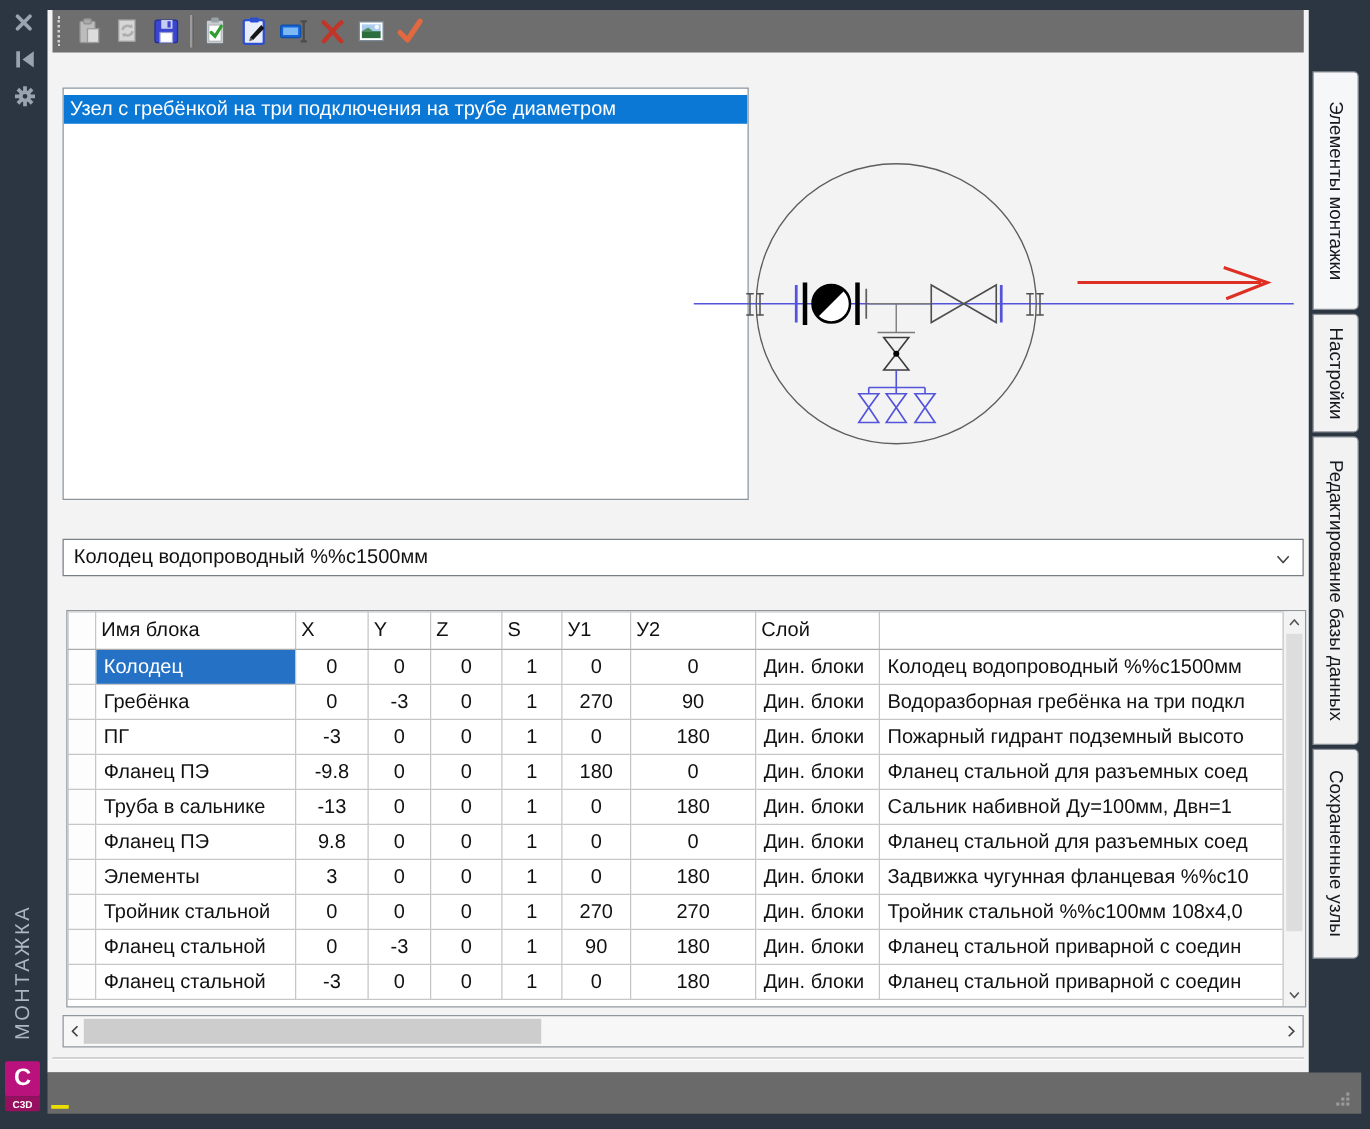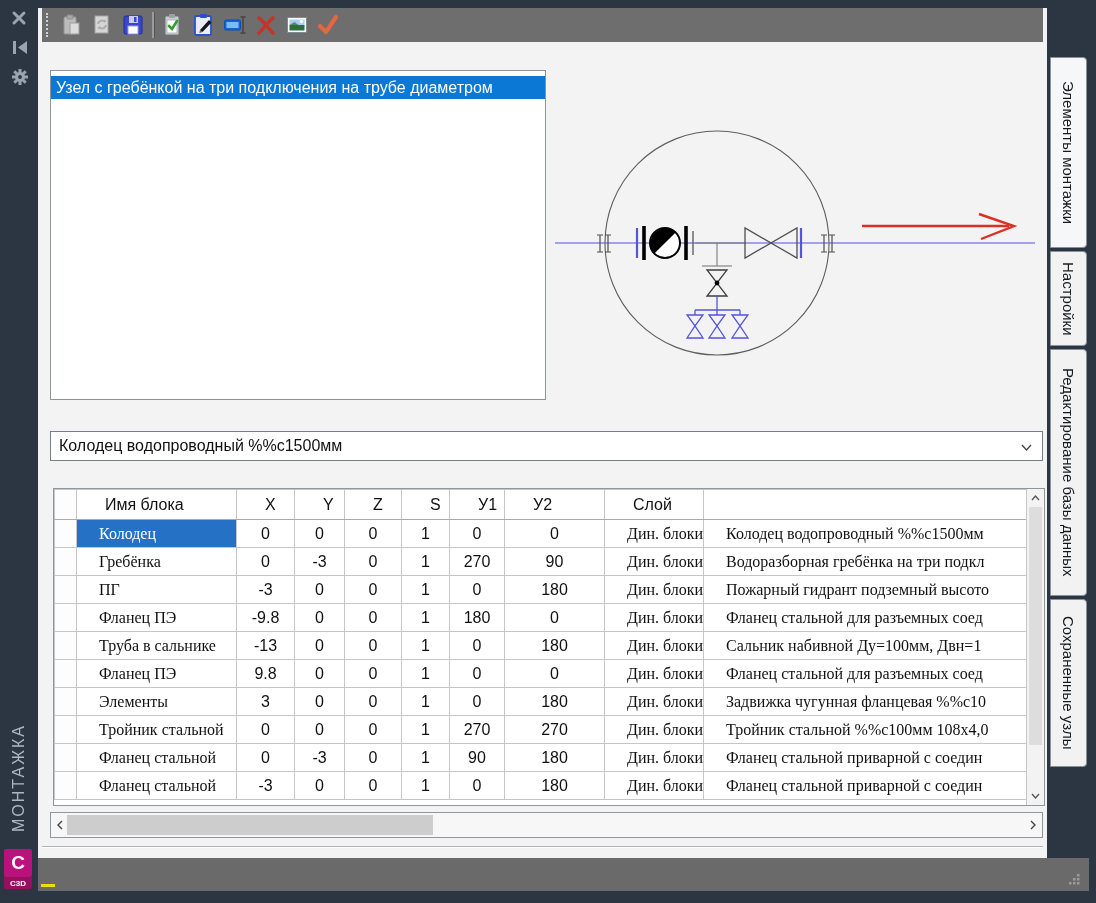--- a/index.html
+++ b/index.html
@@ -18,43 +18,43 @@
 
   
   .panel{position:absolute;left:38px;top:8px;width:1009px;height:850px;background:#f3f3f4;}
   .toolbar{position:absolute;left:4px;top:0;width:1001px;height:34px;background:#6e6e6e;
            display:flex;align-items:center;}
   .grip{width:5px;height:24px;border-left:2px dotted #ccd2d8;margin-left:4px;}
   .tbicon{width:26px;height:26px;margin-left:5px;flex:0 0 auto;}
   .tbsep{width:2px;height:26px;background:#9b9b9b;border-right:1px solid #565656;margin-left:6px;}
 
   
-  .listbox{position:absolute;left:12px;top:62px;width:496px;height:330px;background:#fff;
+  .listbox{position:absolute;left:12px;top:62px;width:549px;height:330px;background:#fff;
            border:1px solid #8a949c;box-sizing:border-box;padding-top:5px;overflow:hidden;}
   .list-item{height:23px;line-height:23px;font-size:16px;padding-left:5px;white-space:nowrap;overflow:hidden;}
   .list-item.selected{background:#0a78d4;color:#fff;}
 
   
   .drawing{position:absolute;left:507px;top:92px;}
 
   
   .combo{position:absolute;left:12px;top:423px;width:993px;height:30px;background:#fff;
          border:1px solid #767f85;box-sizing:border-box;display:flex;align-items:center;
          font-size:16px;padding-left:8px;}
   .combo .chev{position:absolute;right:10px;top:12px;}
 
   
   .tablewrap{position:absolute;left:15px;top:480px;width:992px;height:318px;background:#fff;
              border:1px solid #8f969c;box-sizing:border-box;overflow:hidden;}
   table{border-collapse:collapse;table-layout:fixed;width:975px;font-size:16px;}
   th,td{border:1px solid #c6c6c6;padding:0;white-space:nowrap;overflow:hidden;font-weight:normal;}
   thead tr{height:30px;} tbody tr{height:28px;}
-  th{text-align:left;padding-left:28px;border-bottom:1px solid #ababab;}
+  th{text-align:left;padding-left:4px;border-bottom:1px solid #ababab;}
   th.c-rowhead,td.c-rowhead{padding:0;background:#fdfdfd;}
-  td.c-name,td.c-layer,td.c-desc{text-align:left;padding-left:22px;font-family:Liberation Serif, serif;}
+  td.c-name,td.c-layer,td.c-desc{text-align:left;padding-left:6px;}
   td.c-num{text-align:center;}
   td.sel{background:#2471c6;color:#fff;}
   .vscroll{position:absolute;right:0;top:0;width:17px;height:316px;background:#f3f3f3;border-left:1px solid #c6c6c6;}
   .varrow{position:absolute;left:1px;width:15px;height:16px;display:flex;align-items:center;justify-content:center;}
   .vthumb{position:absolute;left:2px;top:18px;width:13px;height:238px;background:#dddddd;}
 
   
   .hscroll{position:absolute;left:12px;top:804px;width:993px;height:26px;background:#f7f7f7;
            border:1px solid #8f969c;box-sizing:border-box;}
   .harrow{position:absolute;top:4px;width:14px;height:16px;display:flex;align-items:center;justify-content:center;}

